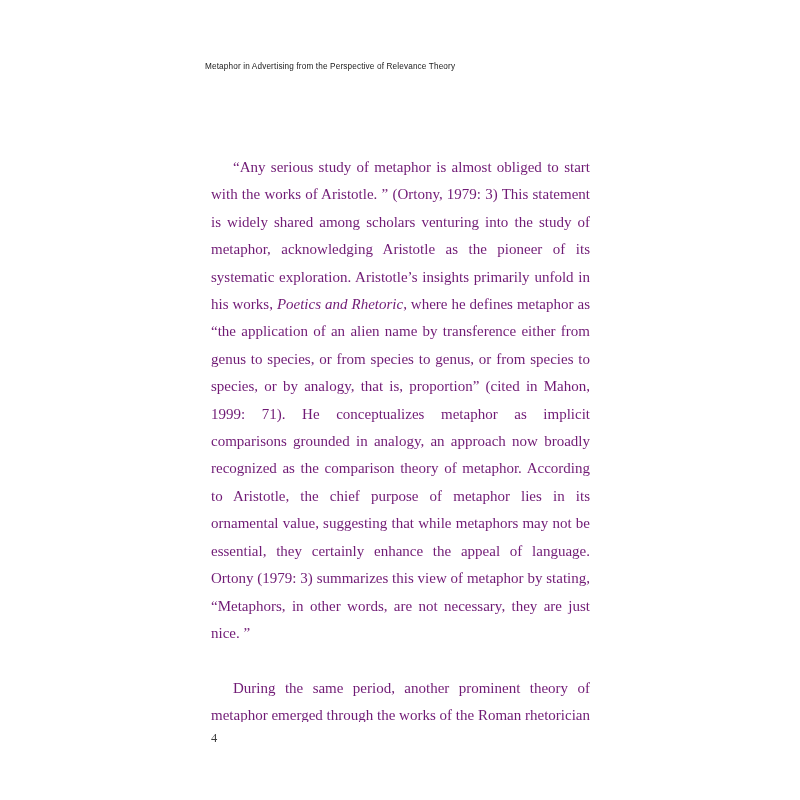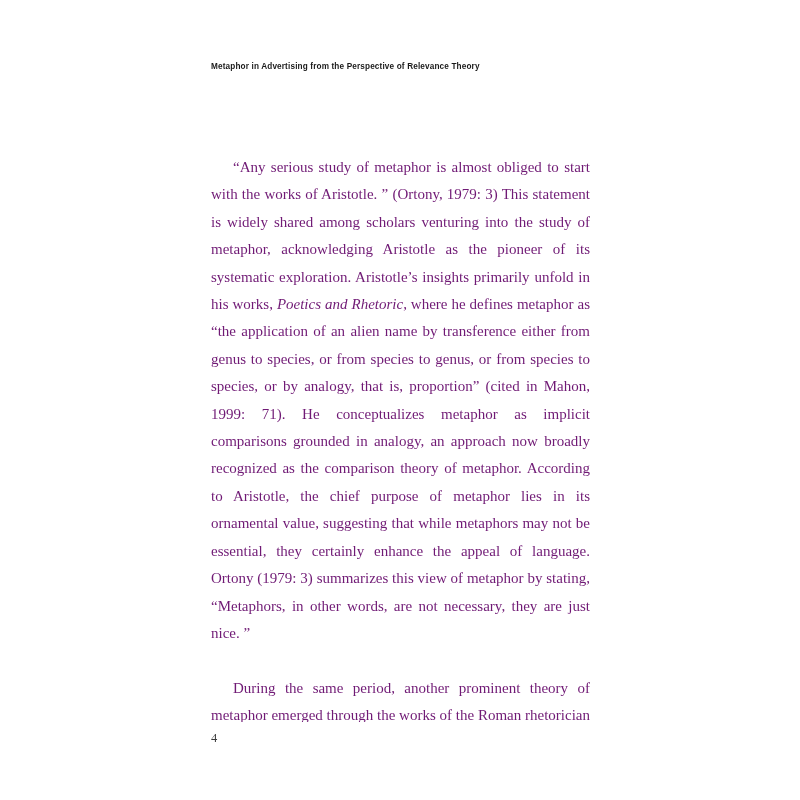--- a/index.html
+++ b/index.html
@@ -18,26 +18,26 @@
     position: absolute;
     left: 0;
     top: 0;
     width: 800px;
     height: 800px;
     background: #ffffff;
   }
   
   .running-head {
     position: absolute;
-    left: 211px;
+    left: 205px;
     top: 62px;
     width: 380px;
     font-family: "Liberation Sans", sans-serif;
     font-size: 8.2px;
-    font-weight: bold;
+    font-weight: normal;
     letter-spacing: 0.15px;
     color: #1a1a1a;
     white-space: nowrap;
   }
   
   .section-heading {
     position: absolute;
     left: 211px;
     top: 116px;
     width: 380px;

